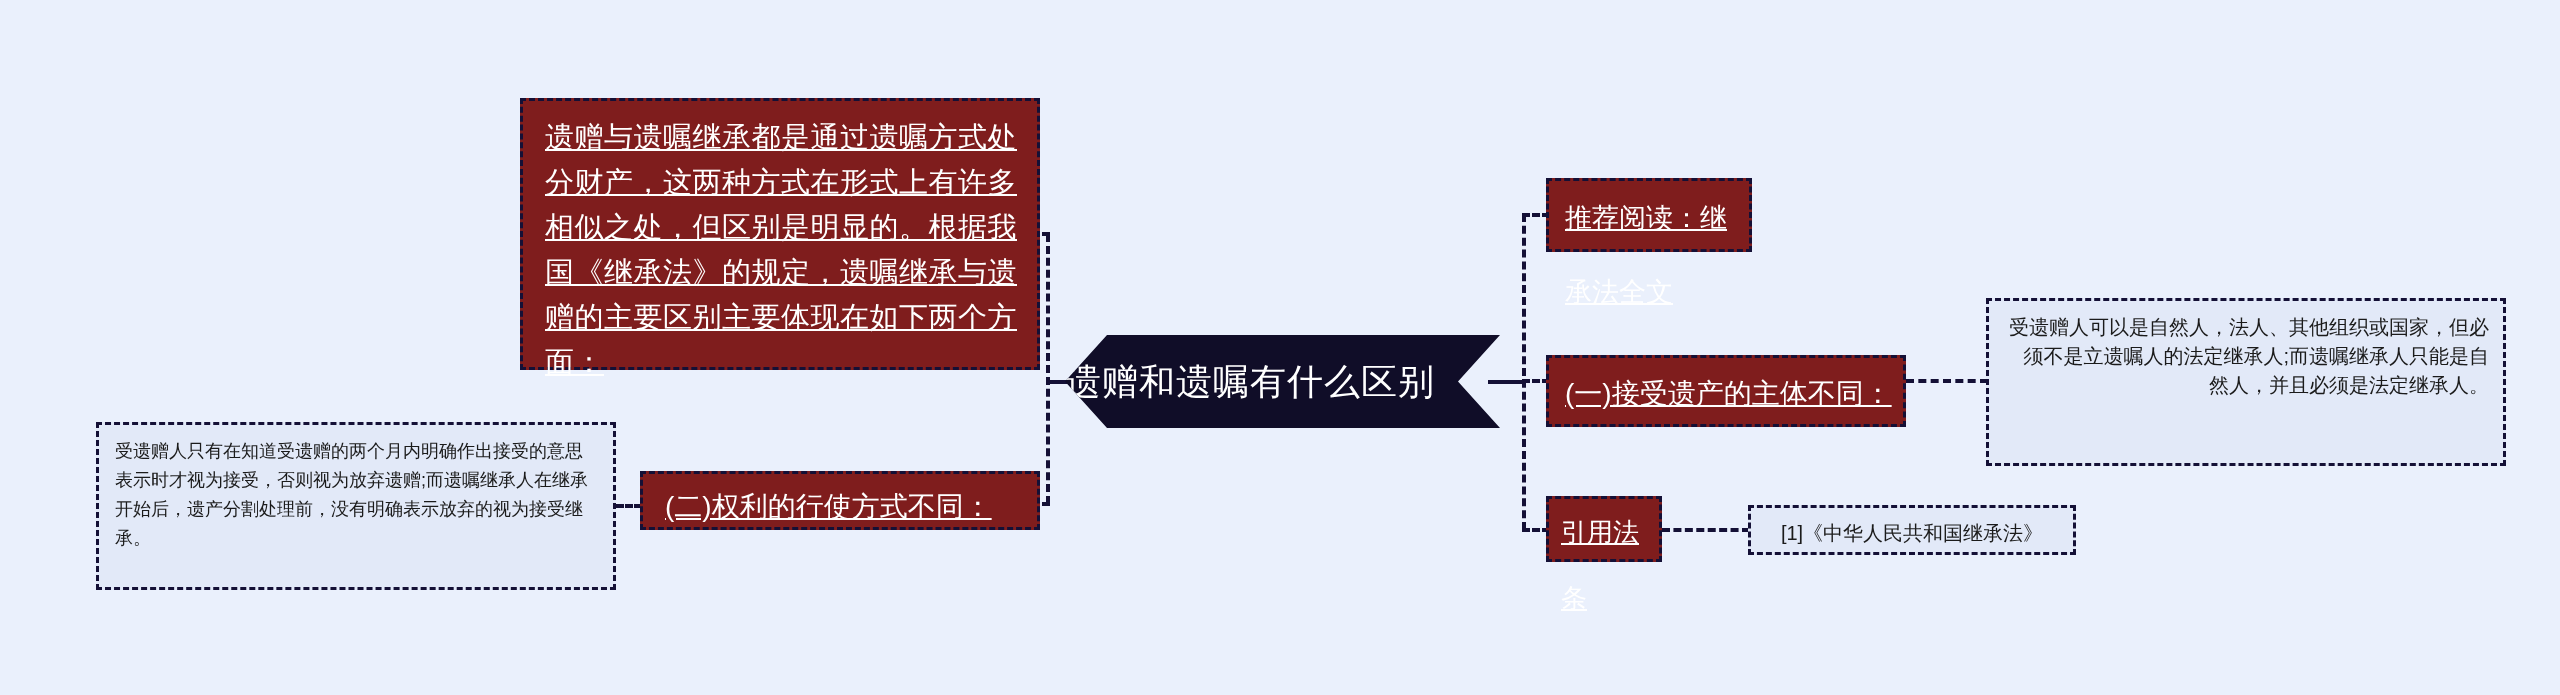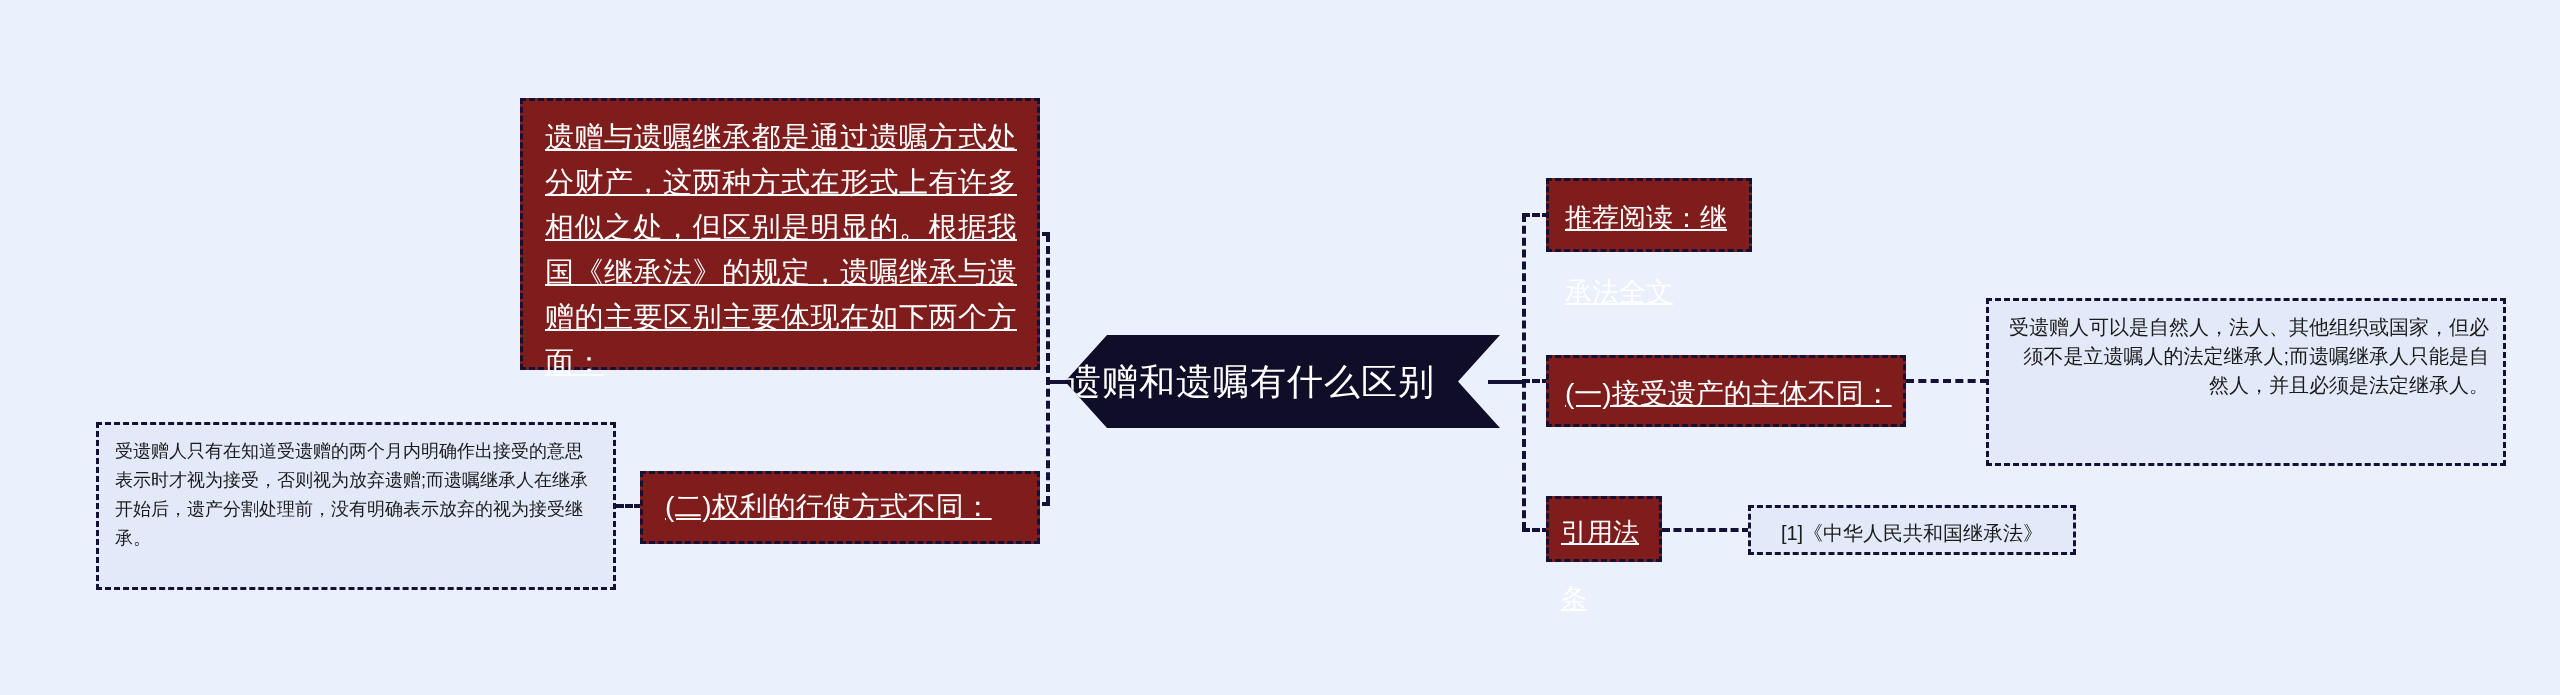--- a/index.html
+++ b/index.html
@@ -38,21 +38,21 @@
   
   #intro-box{
     left:520px;top:98px;width:520px;height:272px;
     padding:14px 18px 10px 22px;
     font-size:29px;line-height:45px;
     letter-spacing:0.5px;
   }
 
   
   #branch2-label{
-    left:640px;top:471px;width:400px;height:73px;
+    left:640px;top:471px;width:400px;height:59px;
     font-size:28px;line-height:66px;
     padding-left:22px;
   }
 
   
   #branch2-detail{
     left:96px;top:422px;width:520px;height:168px;
     padding:12px 14px 8px 16px;
     font-size:18px;line-height:29px;
   }

